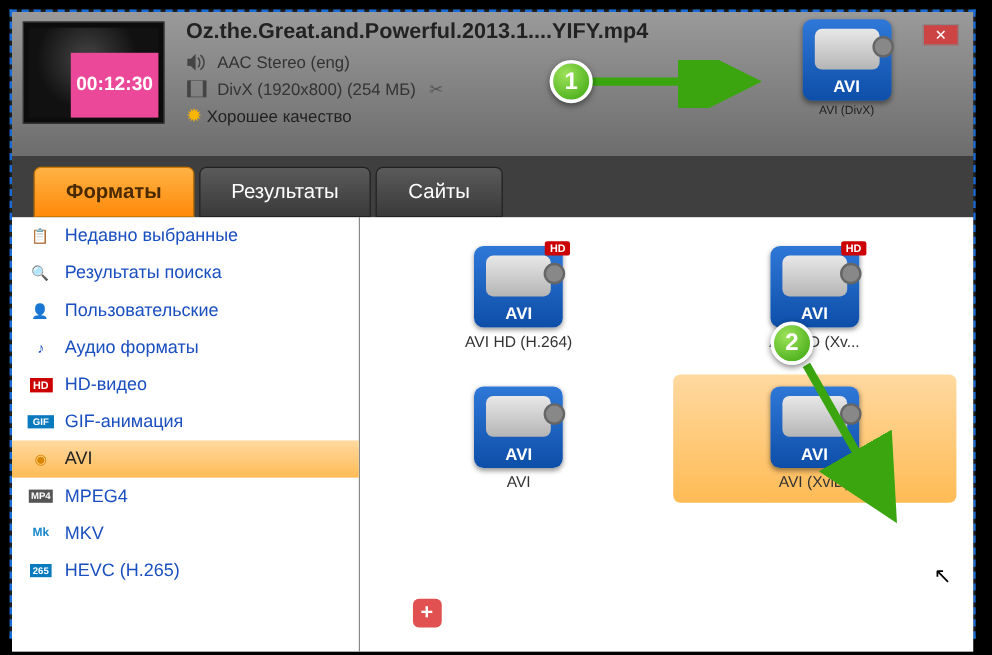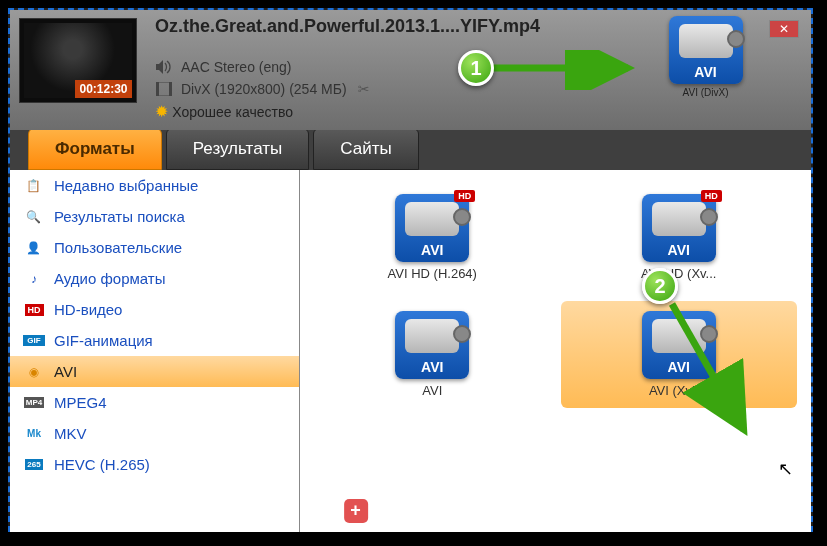--- a/index.html
+++ b/index.html
@@ -10,44 +10,44 @@
   height: 120px; display: flex; align-items: stretch; position: relative;
 }
 .thumb-area { width: 135px; padding: 8px; display: flex; flex-direction: column; align-items: center; }
 .thumb {
   width: 118px; height: 85px; background: #0c0c0c; border: 1px solid #333; position: relative;
 }
 .thumb-img {
   position: absolute; inset: 4px; background: radial-gradient(circle at 45% 35%, #3a3a3a 12%, #111 55%);
 }
 .timecode {
-  position: absolute; bottom: 4px; right: 4px; background: #c2410c; color: #fff;
-  font-size: 12px; font-weight: bold; padding: 2px 4px;
+  position: absolute; bottom: 4px; right: 4px; background: #ec4899; color: #fff;
+  font-size: 16px; font-weight: bold; padding: 18px 4px;
 }
 .check { position: absolute; left: 12px; top: 65px; width: 14px; height: 14px; }
 .info { flex: 1; padding: 6px 10px; color: #222; }
-.filename { font-weight: bold; font-size: 18px; margin-bottom: 21px; }
+.filename { font-weight: bold; font-size: 18px; margin-bottom: 6px; }
 .row { display: flex; align-items: center; gap: 8px; font-size: 14px; margin-bottom: 4px; color: #333; }
 .row .ic { width: 18px; height: 18px; display: inline-flex; align-items: center; justify-content: center; }
 .quality-row { display: flex; gap: 18px; align-items: flex-start; margin-top: 3px; font-size: 14px; flex-direction: column; }
 .star { color: #f7b500; font-size: 16px; }
 .gear { color: #666; font-size: 16px; }
 .target {
   position: absolute; right: 58px; top: 6px; width: 95px; text-align: center;
 }
 .target .cam { margin: 0 auto; }
 .target-label { font-size: 10px; color: #222; margin-top: 3px; }
 .close-x {
   position: absolute; right: 12px; top: 10px; width: 30px; height: 18px;
   background: #c44; border: 1px solid #888; color: #fff; font-size: 12px;
   display: flex; align-items: center; justify-content: center;
 }
 
 .tabs {
-  background: #3f3f3f; height: 40px; padding: 0 18px; display: flex; gap: 0; align-items: flex-end;
+  background: #3f3f3f; height: 51px; padding: 0 18px; display: flex; gap: 0; align-items: flex-end;
 }
 .tab {
   padding: 10px 26px 10px 26px; color: #fff; font-size: 17px; cursor: pointer;
   background: linear-gradient(#5a5a5a, #3a3a3a); border-radius: 6px 6px 0 0;
   border: 1px solid #222; margin-right: 4px;
 }
 .tab.active {
   background: linear-gradient(#ffb244, #ff8a0a); color: #4a2a00; font-weight: bold;
   border: 1px solid #cc7700;
 }

